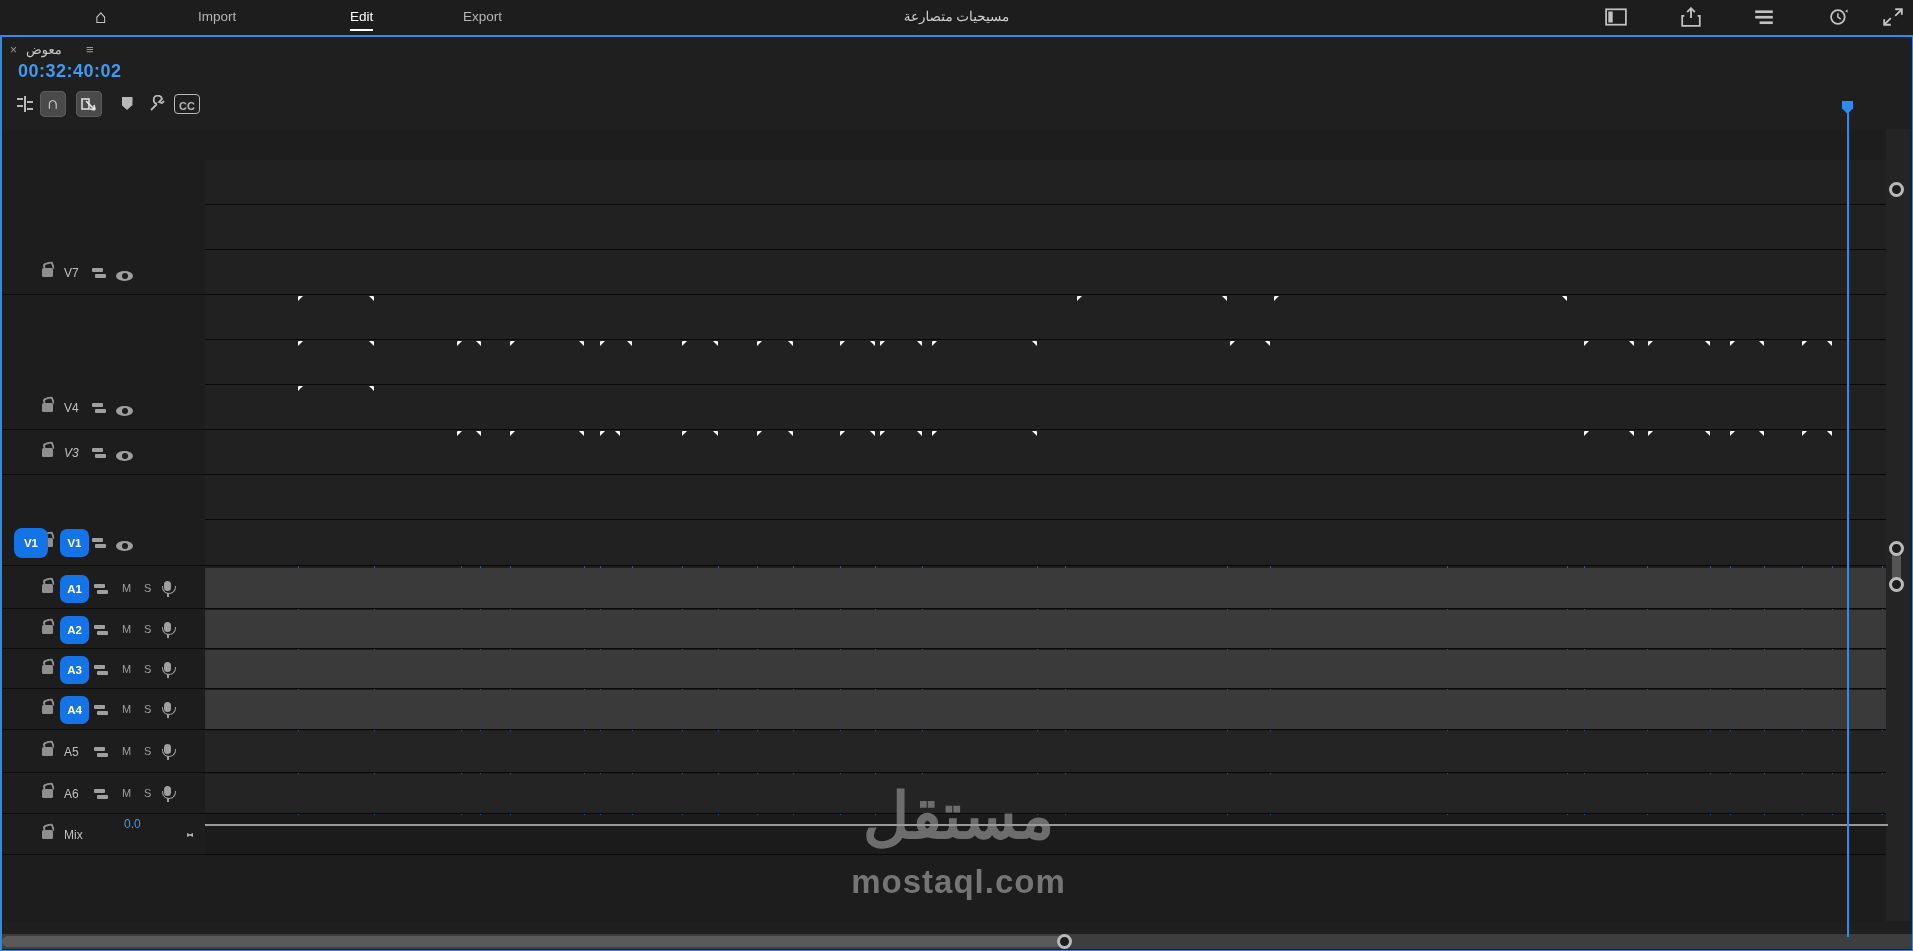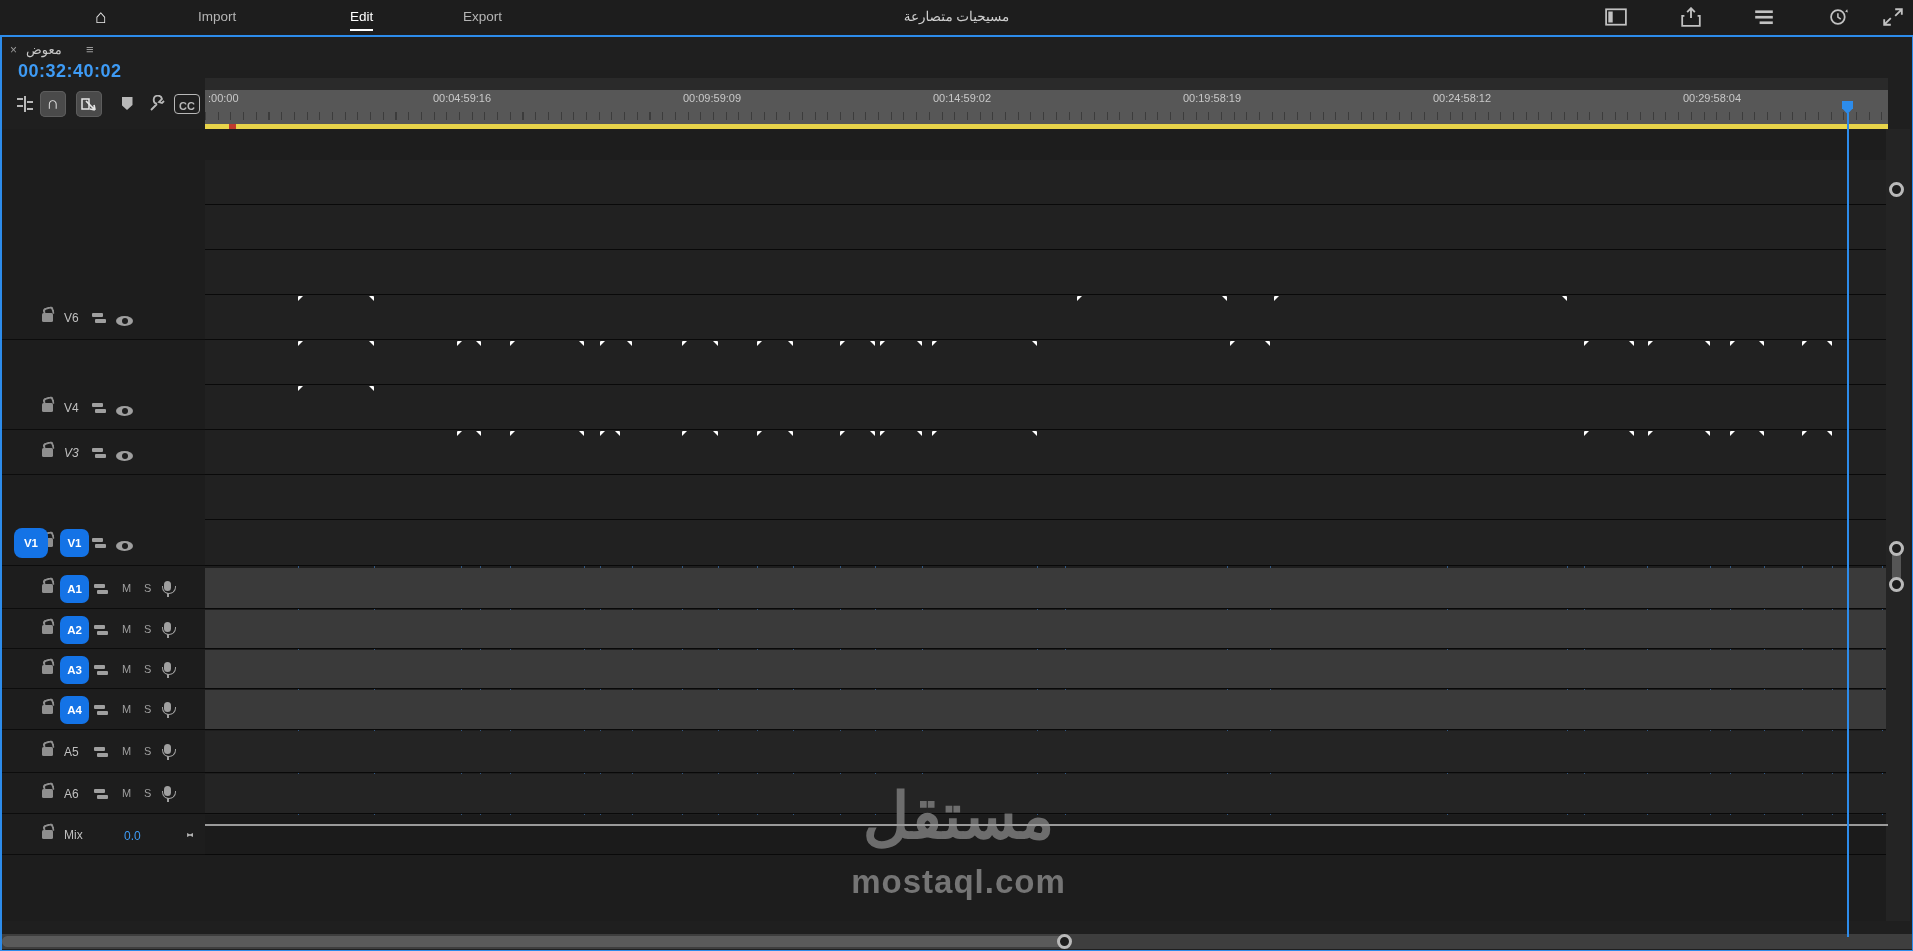--- a/index.html
+++ b/index.html
@@ -198,42 +198,27 @@
       <div class="tbtn" style="left:112px">
           <div class="marker-shape"></div>
         </div>
       <div class="tbtn" style="left:142px">
         <svg viewBox="0 0 18 18">
             <path d="M3 15 L9 9 M9 9 a4.2 4.2 0 1 1 5-5 l-3 3 3 1 2-2" stroke="#b8b8b8" stroke-width="1.8" fill="none"></path>
           </svg></div>
       <div class="tbtn ccbox" style="left:172px">CC</div>
     </div>
 
-    <div class="ruler">
-      <div class="rdark"></div>
-      <div class="ticks"></div>
-      <div id="rlabels">
-          <div class="rlabel" style="left: 3px; transform: none;">:00:00</div>
-          <div class="rlabel" style="left: 257px;">00:04:59:16</div>
-          <div class="rlabel" style="left: 507px;">00:09:59:09</div>
-          <div class="rlabel" style="left: 757px;">00:14:59:02</div>
-          <div class="rlabel" style="left: 1007px;">00:19:58:19</div>
-          <div class="rlabel" style="left: 1257px;">00:24:58:12</div>
-          <div class="rlabel" style="left: 1507px;">00:29:58:04</div>
-        </div>
-      <div class="workbar"></div>
-      <div class="wbred" id="wbred" style="left: 24px; width: 7px;"></div>
-    </div>
 
     <div class="hcol" id="hcol">
-        <div class="hrow" style="top: 166px; height: 45px;">
+        <div class="hrow" style="top: 121px; height: 45px;">
           <div class="hico" style="left: 40px; top: 11px;">
             <div class="lockb"></div>
           </div>
-          <div class="hname" style="left: 62px; top: 16px;">V6</div>
+          <div class="hname" style="left: 62px; top: 16px;">V7</div>
           <div class="hico" style="left: 90px; top: 17px;">
             <div class="syncb"></div>
           </div>
           <div class="hico" style="left: 114px; top: 17px;">
             <div class="eyeb"></div>
           </div>
         </div>
         <div class="hrow" style="top: 256px; height: 45px;">
           <div class="hico" style="left: 40px; top: 11px;">
             <div class="lockb"></div>
@@ -353,21 +338,21 @@
           <div class="mstxt" style="left: 142px; top: 13px;">S</div>
           <div class="hico" style="left: 162px; top: 10px;">
             <div class="micb"></div>
           </div>
         </div>
         <div class="hrow" style="top: 686px; height: 40px;">
           <div class="hico" style="left: 40px; top: 8px;">
             <div class="lockb"></div>
           </div>
           <div class="hname" style="left: 62px; top: 13px;">Mix</div>
-          <div class="mixval" style="left: 122px; top: 14px;">0.0</div>
+          <div class="mixval" style="left: 122px; top: 2px;">0.0</div>
           <div class="panic" style="left: 185px; top: 15px;">▸◂</div>
         </div>
       </div>
     <div class="content" id="content">
       <div class="editlines" id="elines">
           <div class="eline" style="left: 93px;"></div>
           <div class="eline" style="left: 169px;"></div>
           <div class="eline" style="left: 256px;"></div>
           <div class="eline" style="left: 275px;"></div>
           <div class="eline" style="left: 305px;"></div>

